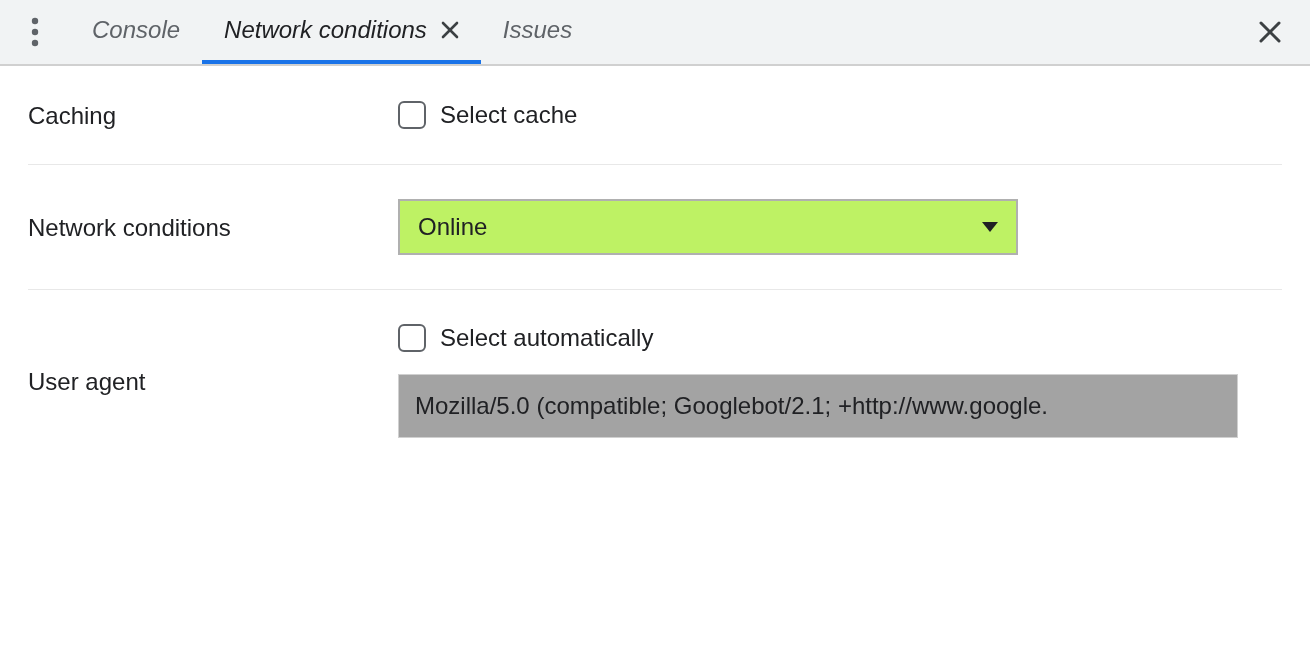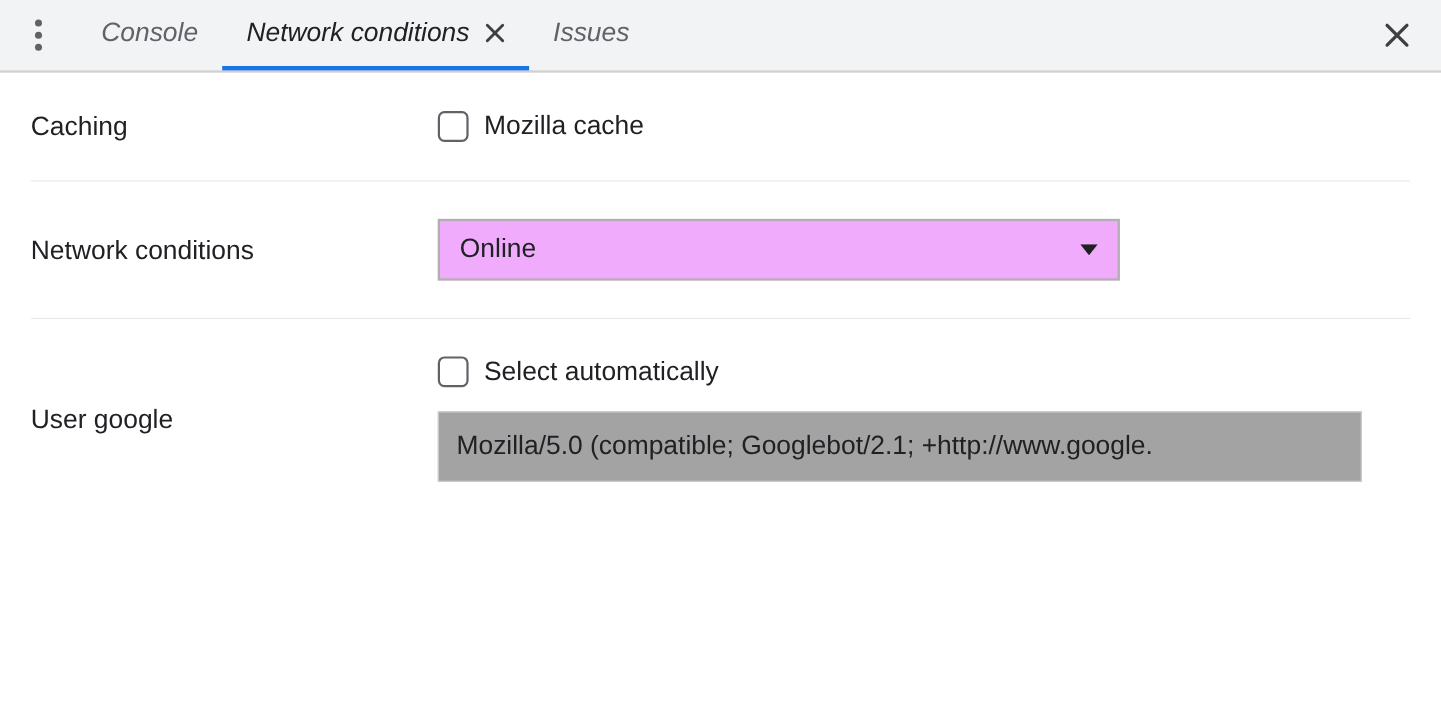--- a/index.html
+++ b/index.html
@@ -89,21 +89,21 @@
     cursor: pointer;
     flex-shrink:0;
   }
   .select {
     display: flex;
     align-items: center;
     justify-content: space-between;
     width: 620px;
     height: 56px;
     border: 2px solid #b0b0b0;
-    background: #f0abfc;
+    background: #bef264;
     padding: 0 18px;
     cursor: pointer;
   }
   .select .caret svg { display:block; }
   .textinput {
     width: 840px;
     height: 64px;
     border: 1px solid #d0d0d0;
     background: #a3a3a3;
     padding: 0 16px;
@@ -151,41 +151,41 @@
   </div>
 </div>
 
 <div class="content">
 
   <div class="section">
     <div class="section-label">Caching</div>
     <div class="section-body">
       <div class="checkbox-row">
         <div class="checkbox-box"></div>
-        <span>Mozilla cache</span>
+        <span>Select cache</span>
       </div>
     </div>
   </div>
 
   <div class="section">
     <div class="section-label">Network conditions</div>
     <div class="section-body">
       <div class="select">
         <span>Online</span>
         <span class="caret">
           <svg width="16" height="10" viewBox="0 0 16 10">
               <polygon points="0,0 16,0 8,10" fill="#202124"></polygon>
             </svg>
         </span>
       </div>
     </div>
   </div>
 
   <div class="section last">
-    <div class="section-label">User google</div>
+    <div class="section-label">User agent</div>
     <div class="section-body stack">
       <div class="checkbox-row">
         <div class="checkbox-box"></div>
         <span>Select automatically</span>
       </div>
       <input type="text" class="textinput" value="Mozilla/5.0 (compatible; Googlebot/2.1; +http://www.google." style="">
     </div>
   </div>
 
 </div>

